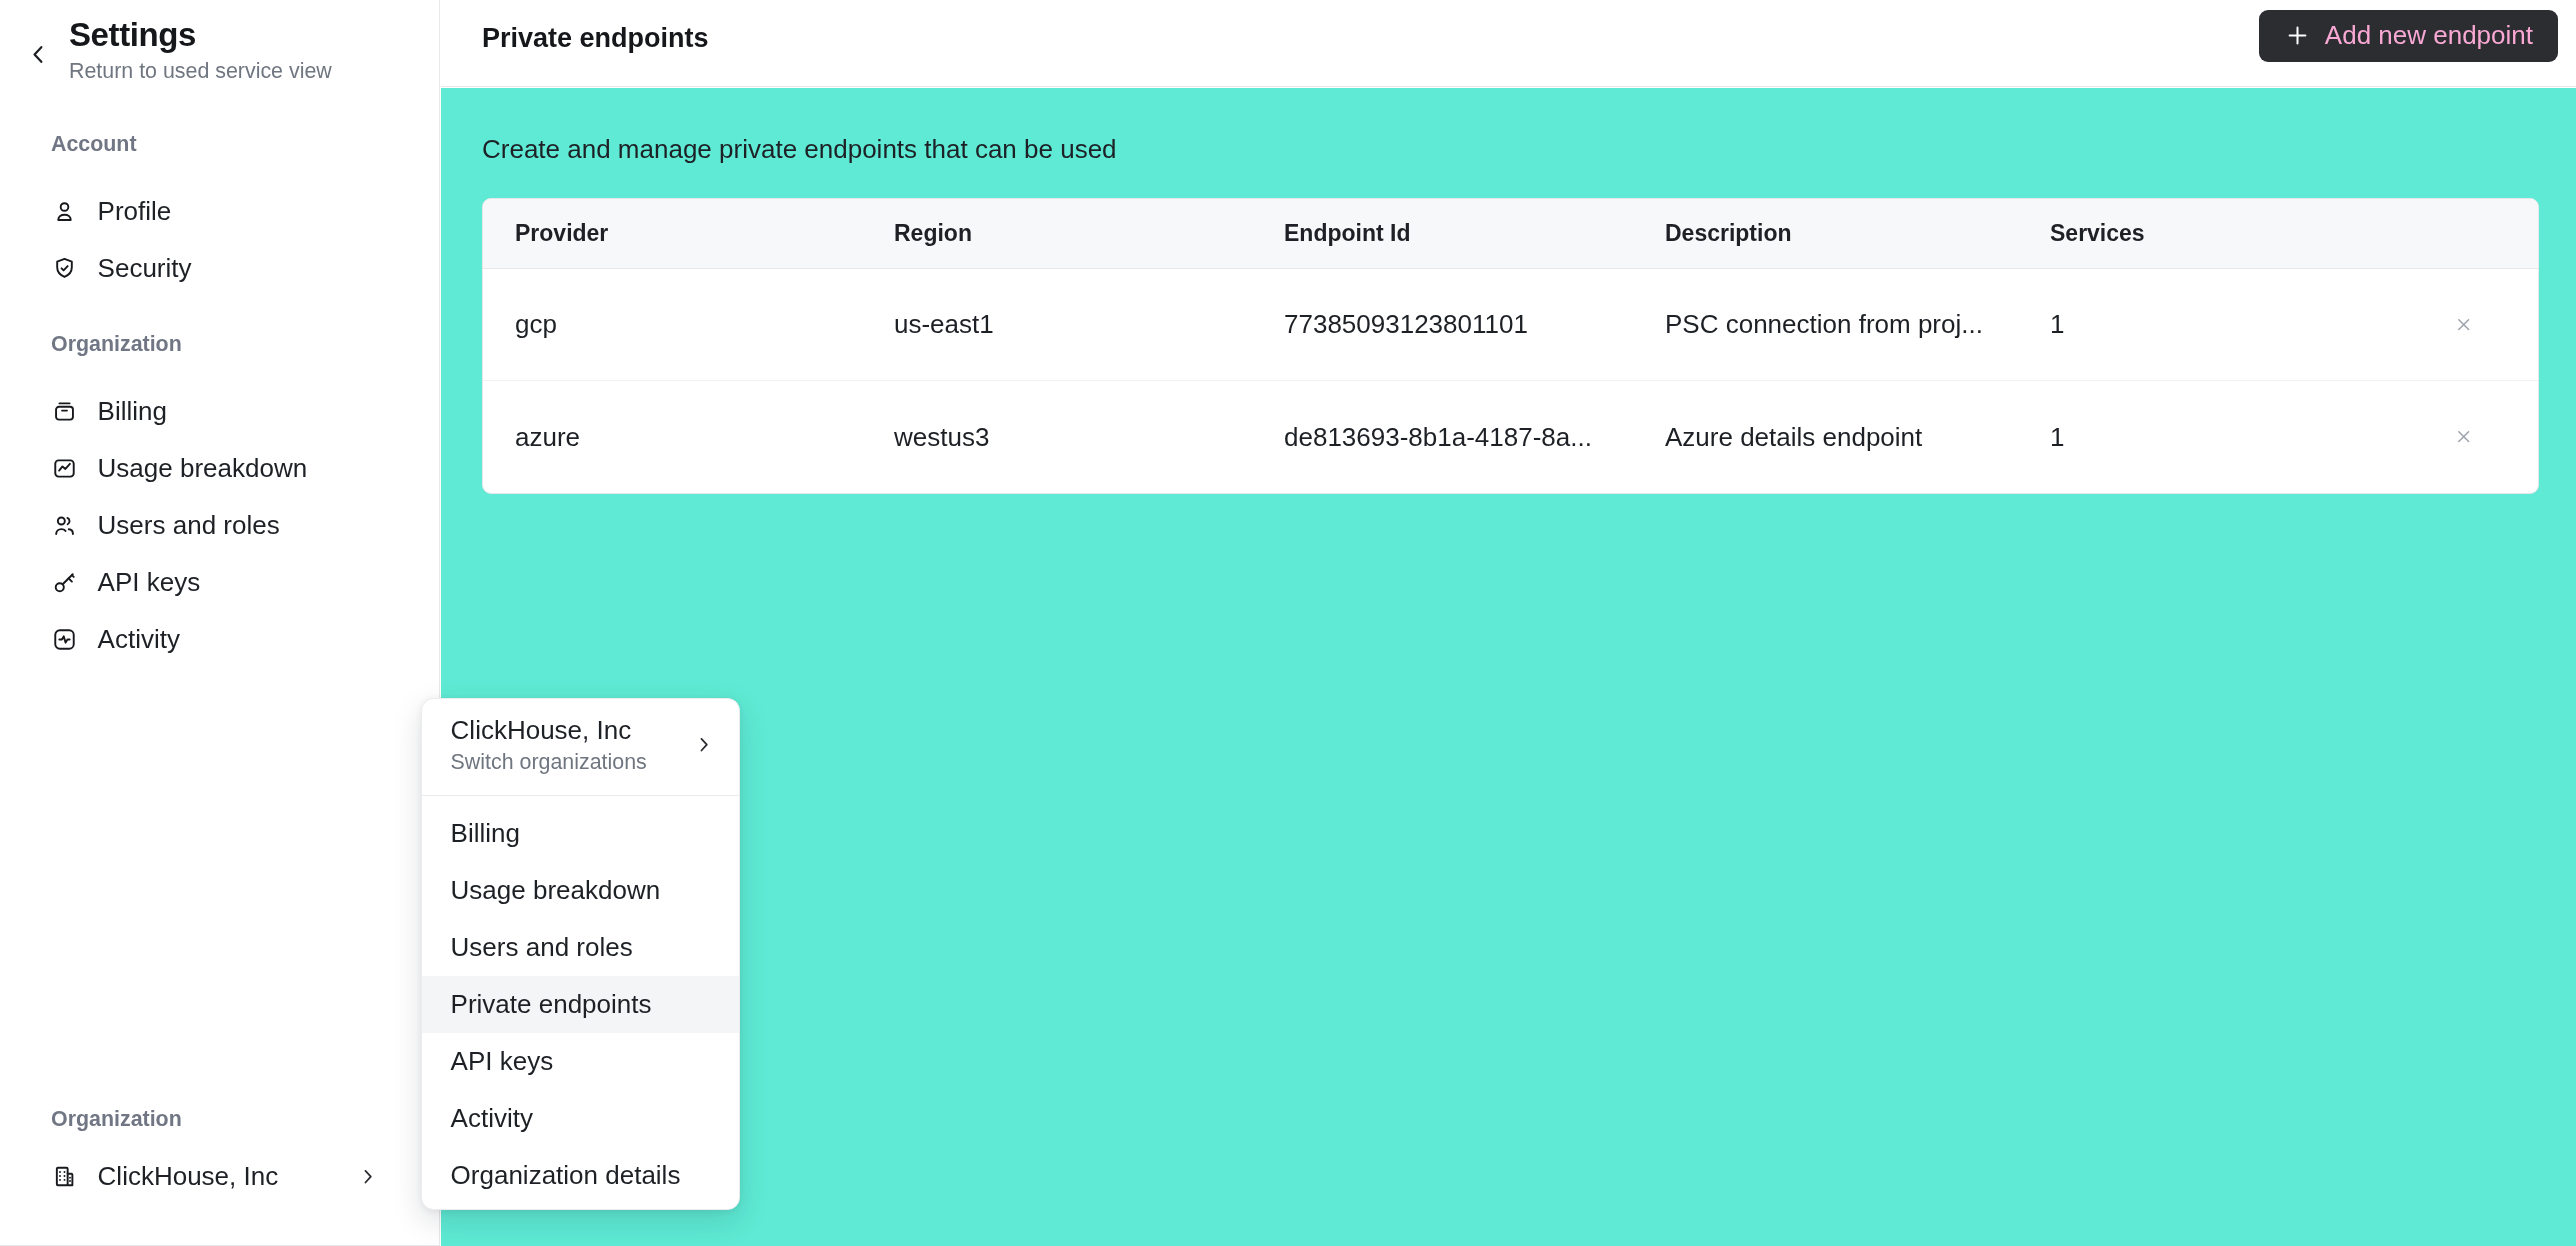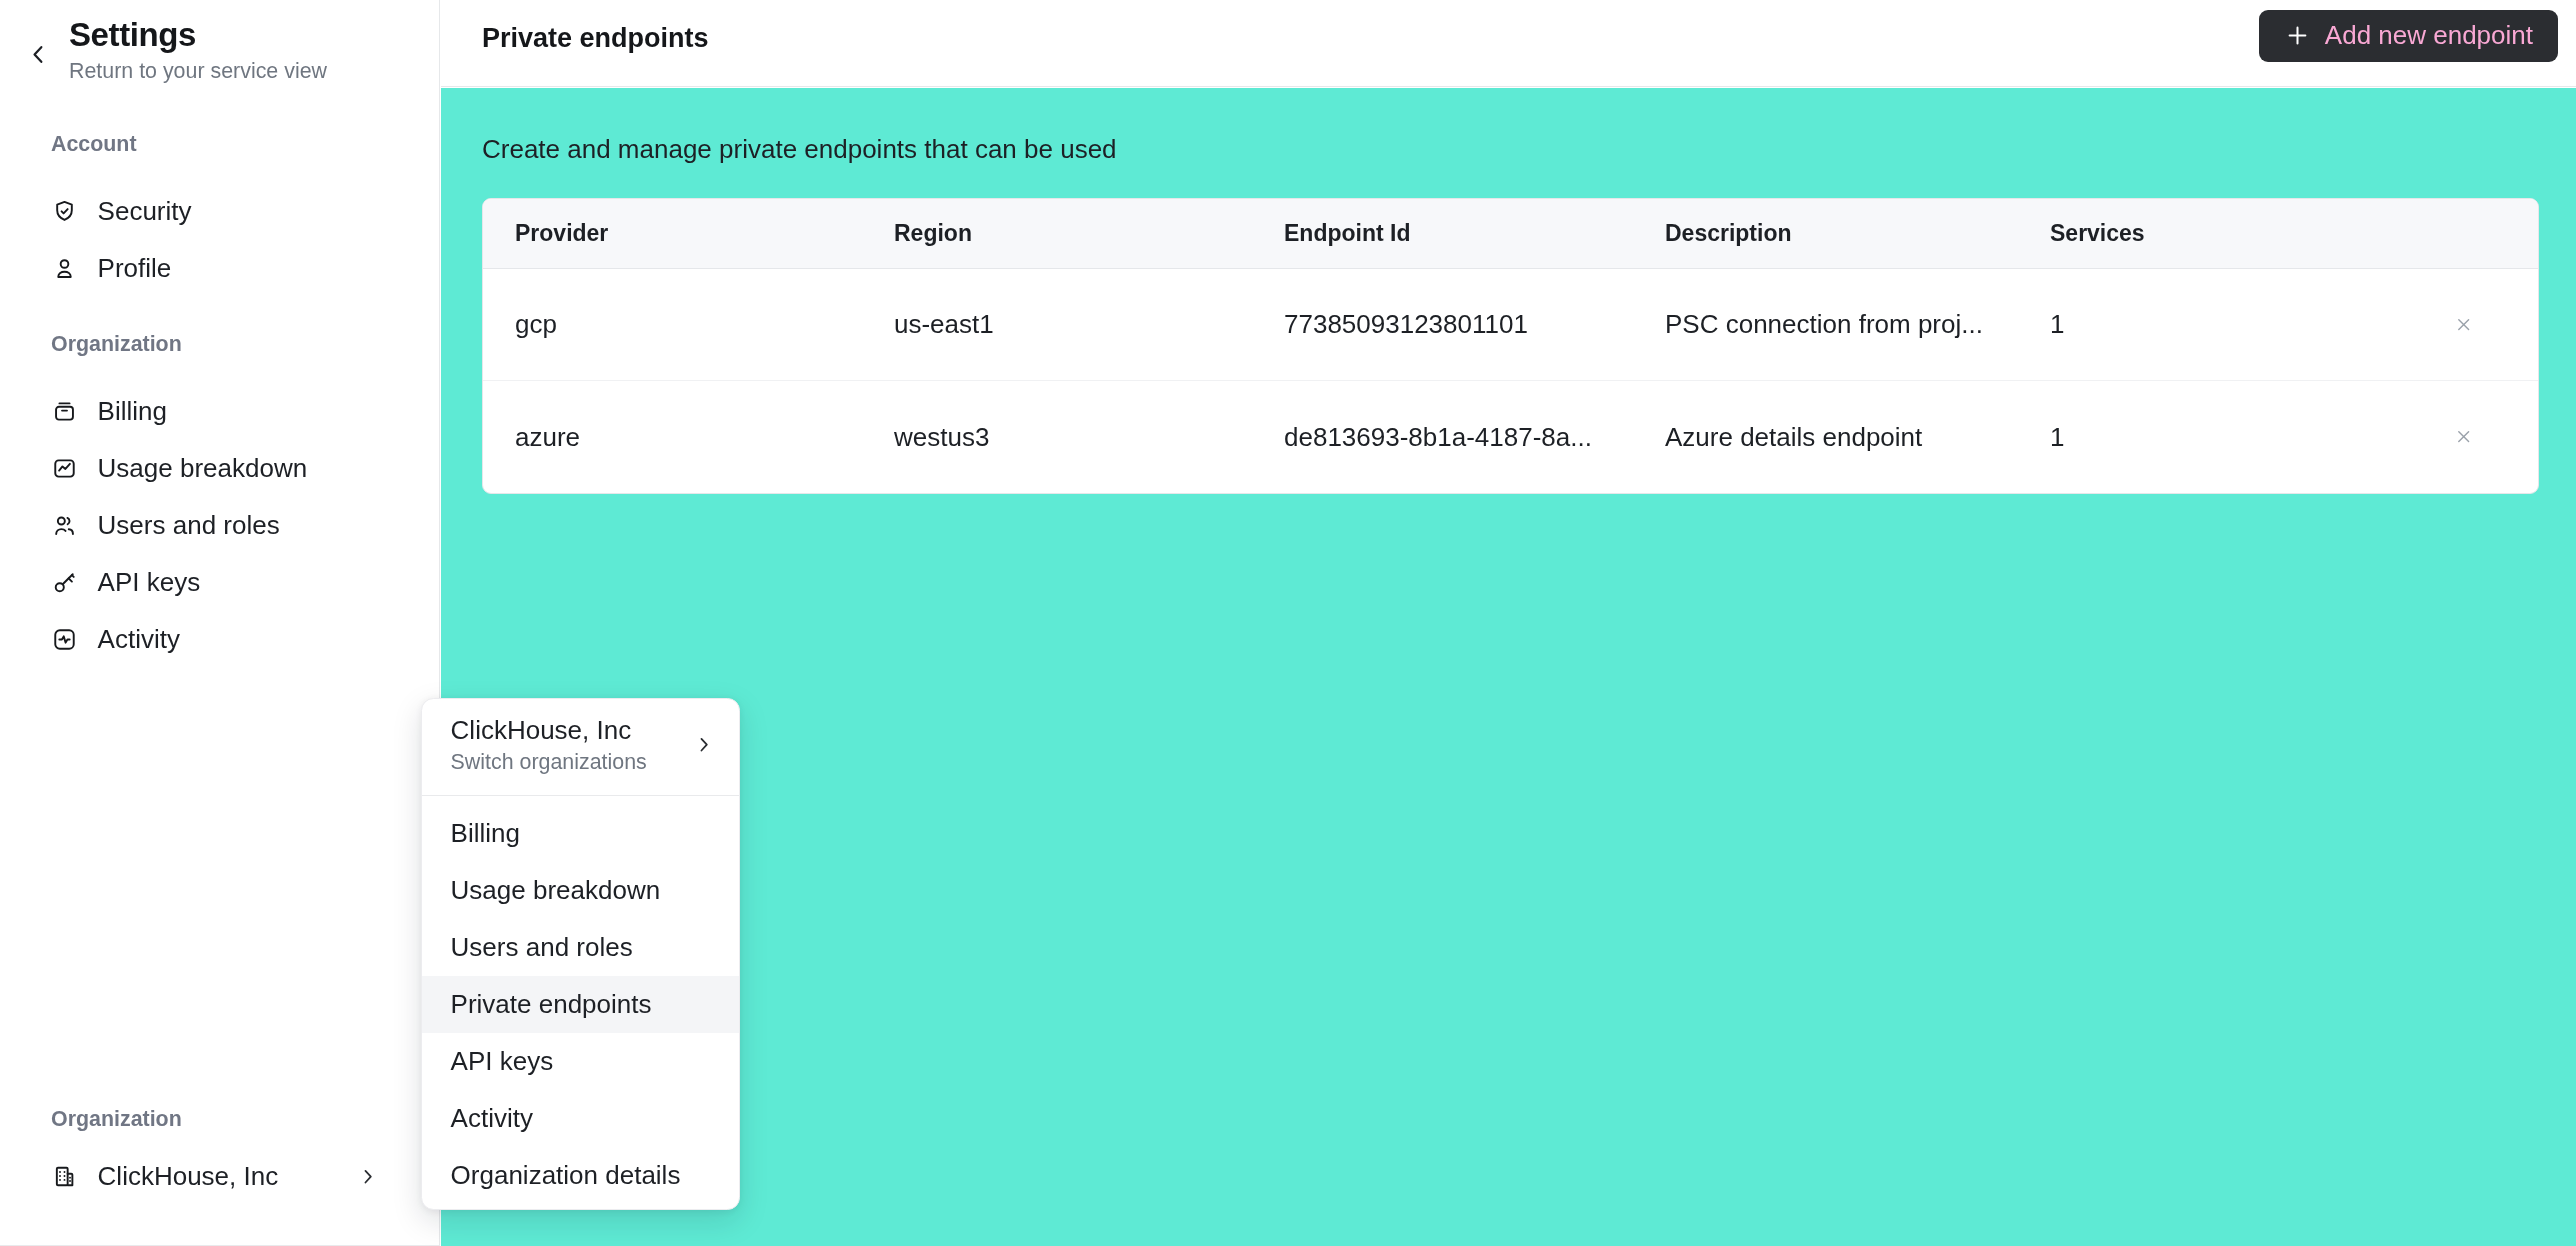--- a/index.html
+++ b/index.html
@@ -77,41 +77,41 @@
 
   <aside class="sidebar">
     <div class="back-btn">
       <span>
         <svg width="27" height="27" viewBox="0 0 24 24" fill="none" stroke="currentColor" stroke-width="2" stroke-linecap="round" stroke-linejoin="round">
             <polyline points="14.5 5.5 8.5 12 14.5 18.5"></polyline>
           </svg>
       </span>
     </div>
     <div class="sb-title">Settings</div>
-    <div class="sb-subtitle">Return to your service view</div>
+    <div class="sb-subtitle">Return to used service view</div>
 
     <div class="sb-label account">Account</div>
     <nav class="sb-list account">
       <div class="sb-item">
         <span class="ic">
           <svg width="27" height="27" viewBox="0 0 24 24" fill="none" stroke="currentColor" stroke-width="1.7" stroke-linecap="round" stroke-linejoin="round">
+              <circle cx="12" cy="8" r="3.4"></circle>
+              <path d="M6.5 19.5v-.3c0-2.7 2.5-4.3 5.5-4.3s5.5 1.6 5.5 4.3v.3z"></path>
+            </svg>
+        </span>
+        <span>Profile</span>
+      </div>
+      <div class="sb-item">
+        <span class="ic">
+          <svg width="27" height="27" viewBox="0 0 24 24" fill="none" stroke="currentColor" stroke-width="1.7" stroke-linecap="round" stroke-linejoin="round">
               <path d="M12 3.5l6.5 2.4v5c0 4.2-2.7 7-6.5 8.6-3.8-1.6-6.5-4.4-6.5-8.6v-5z"></path>
               <polyline points="9.4 11.9 11.2 13.7 14.8 9.9"></polyline>
             </svg>
         </span>
         <span>Security</span>
-      </div>
-      <div class="sb-item">
-        <span class="ic">
-          <svg width="27" height="27" viewBox="0 0 24 24" fill="none" stroke="currentColor" stroke-width="1.7" stroke-linecap="round" stroke-linejoin="round">
-              <circle cx="12" cy="8" r="3.4"></circle>
-              <path d="M6.5 19.5v-.3c0-2.7 2.5-4.3 5.5-4.3s5.5 1.6 5.5 4.3v.3z"></path>
-            </svg>
-        </span>
-        <span>Profile</span>
       </div>
     </nav>
 
     <div class="sb-label orgs">Organization</div>
     <nav class="sb-list orgs">
       <div class="sb-item">
         <span class="ic">
           <svg width="27" height="27" viewBox="0 0 24 24" fill="none" stroke="currentColor" stroke-width="1.7" stroke-linecap="round" stroke-linejoin="round">
               <path d="M7.5 4.8h9"></path>
               <rect x="4.5" y="7.8" width="15" height="11.4" rx="2.5"></rect>

